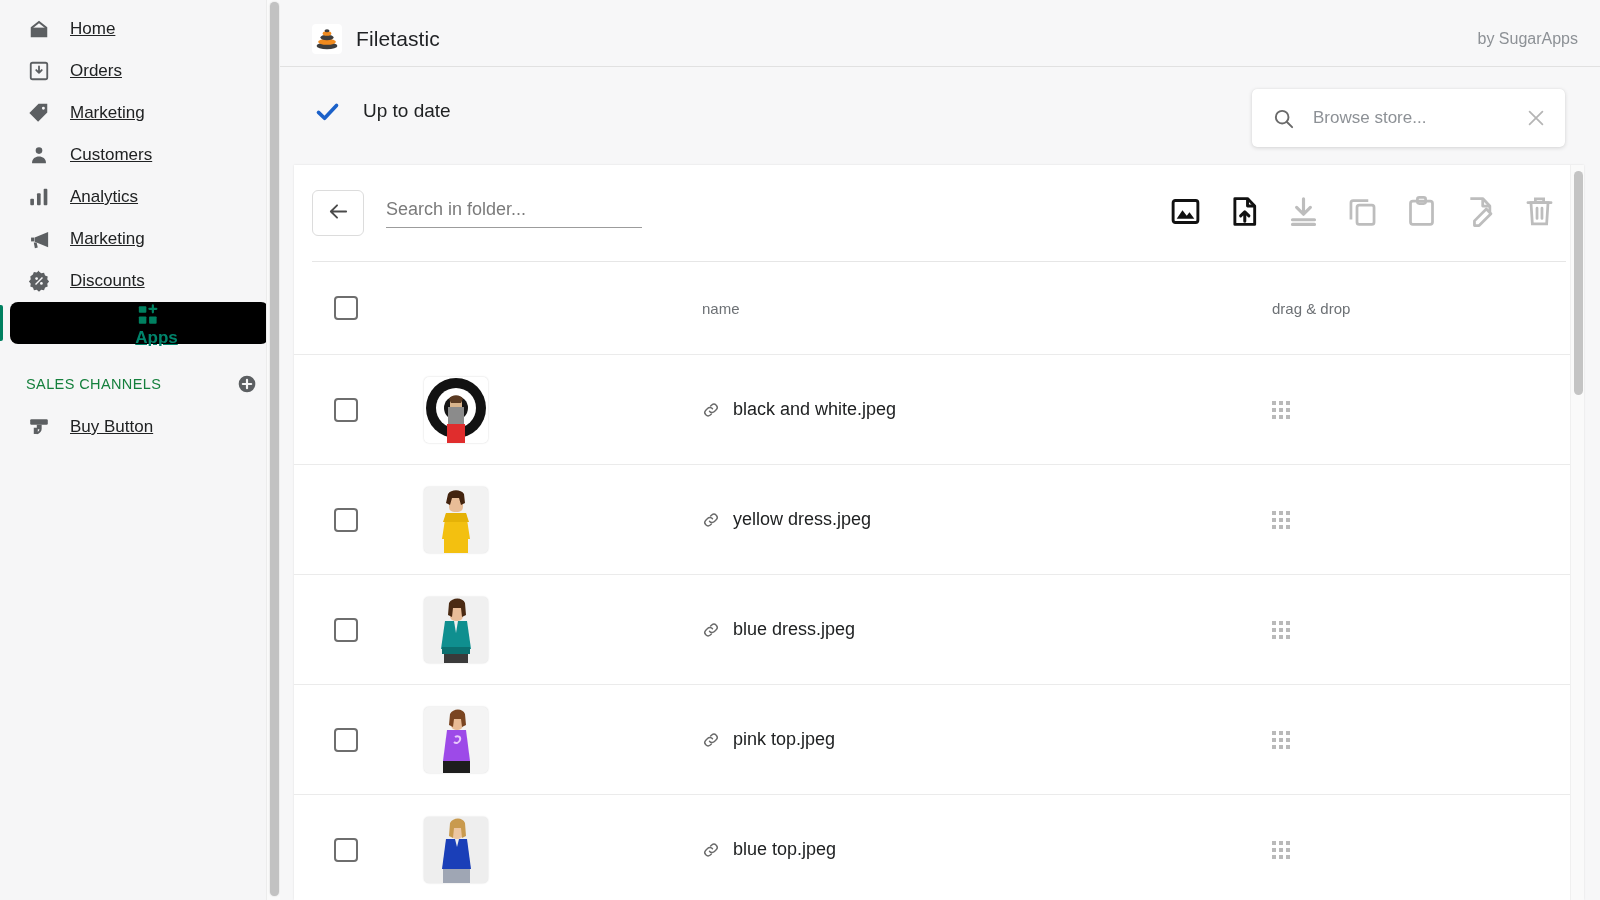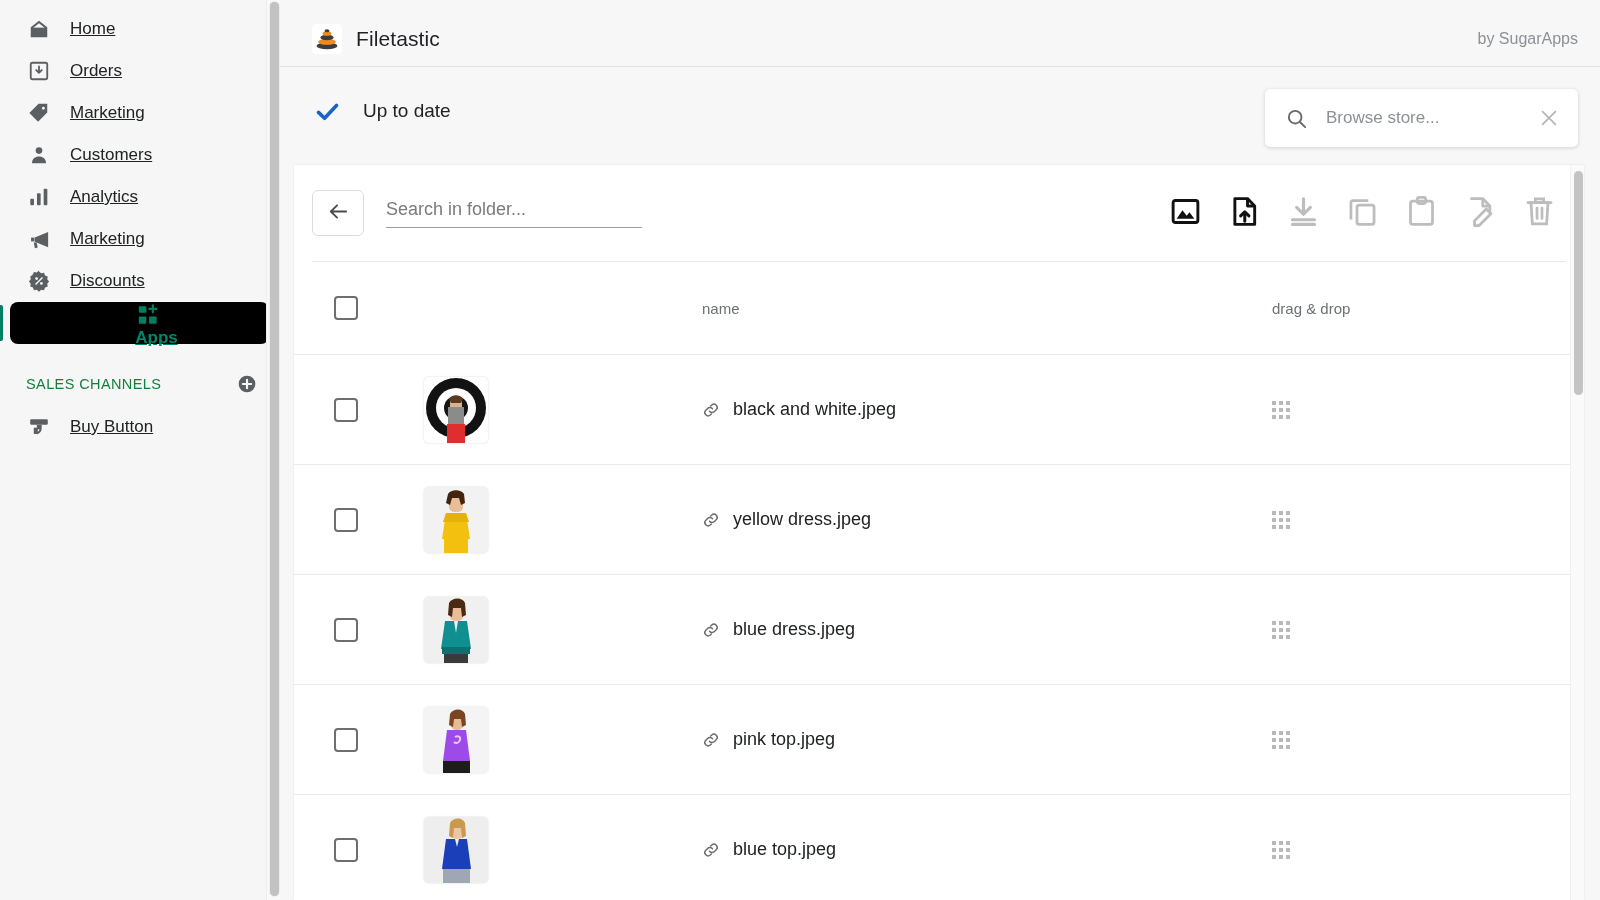--- a/index.html
+++ b/index.html
@@ -98,21 +98,21 @@
   }
 
   .status-bar {
     height: 88px; display: flex; align-items: center;
     padding-left: 34px; position: relative;
   }
   .status-bar .check { color: #1b61c9; display:flex; }
   .status-bar .st-label { margin-left: 22px; font-size: 19px; color: #202223; }
 
   .browse-box {
-    position: absolute; top: 89px; right: 22px;
+    position: absolute; top: 89px; right: 35px;
     width: 313px; height: 58px;
     background: #fff; border-radius: 5px;
     box-shadow: 0 1px 4px rgba(0,0,0,.14), 0 0 1px rgba(0,0,0,.10);
     display: flex; align-items: center; padding: 0 18px 0 20px;
     z-index: 20;
   }
   .browse-box .s-ico { color: #6a6a6a; display:flex; flex:0 0 auto; }
   .browse-box .ph {
     margin-left: 18px; font-size: 17px; color: #8d9196; flex: 1 1 auto;
   }

